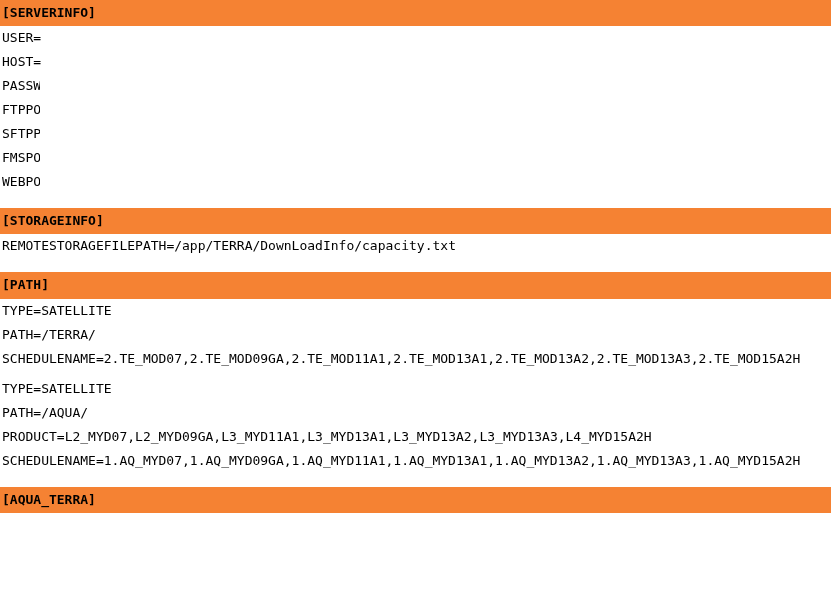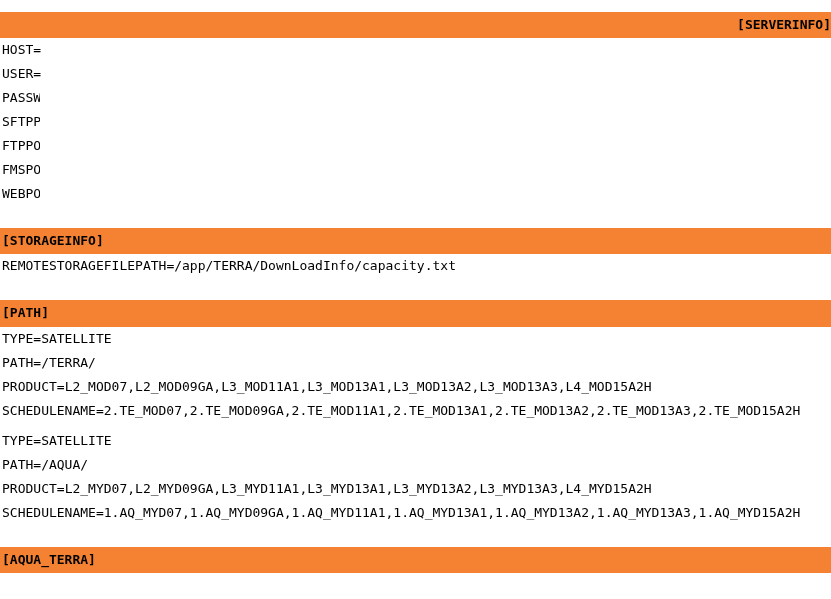--- a/index.html
+++ b/index.html
@@ -11,61 +11,60 @@
     line-height: 1.85;
     color: #000;
     background: #fff;
     width: 831px;
     overflow-x: hidden;
   }
   .section-header {
     background: #f58233;
     font-weight: bold;
     padding: 1px 0 1px 2px;
-    margin-top: 16px;
+    margin-top: 8px;
     white-space: nowrap;
   }
   .kv-line {
     padding: 0 0 0 2px;
     white-space: nowrap;
     overflow: hidden;
   }
   .kv-line .key { font-weight: normal; }
   .kv-line .eq  { }
   .kv-line .val { }
   .spacer { height: 6px; }
-  .section-block.first .section-header { margin-top: 12px; text-align: right; }
+  .section-block.first .section-header { margin-top: 0; }
   
   .clip38 { display:inline-block; max-width:38px; overflow:hidden; vertical-align:bottom; }
 </style>
 </head>
 <body>
 
 <div id="root">
     <div class="section-block first">
       <div class="section-header">[SERVERINFO]</div>
+      <div class="kv-line"><span class="key">USER</span><span class="eq">=</span><span class="val"></span></div>
       <div class="kv-line"><span class="key">HOST</span><span class="eq">=</span><span class="val"></span></div>
-      <div class="kv-line"><span class="key">USER</span><span class="eq">=</span><span class="val"></span></div>
       <div class="kv-line"><span class="key clip38">PASSW</span></div>
+      <div class="kv-line"><span class="key clip38">FTPPO</span></div>
       <div class="kv-line"><span class="key clip38">SFTPP</span></div>
-      <div class="kv-line"><span class="key clip38">FTPPO</span></div>
       <div class="kv-line"><span class="key clip38">FMSPO</span></div>
       <div class="kv-line"><span class="key clip38">WEBPO</span></div>
     </div>
     <div class="section-block">
       <div class="spacer"></div>
       <div class="section-header">[STORAGEINFO]</div>
       <div class="kv-line"><span class="key">REMOTESTORAGEFILEPATH</span><span class="eq">=</span><span class="val">/app/TERRA/DownLoadInfo/capacity.txt</span></div>
     </div>
     <div class="section-block">
       <div class="spacer"></div>
       <div class="section-header">[PATH]</div>
       <div class="kv-line"><span class="key">TYPE</span><span class="eq">=</span><span class="val">SATELLITE</span></div>
       <div class="kv-line"><span class="key">PATH</span><span class="eq">=</span><span class="val">/TERRA/</span></div>
-      <div class="kv-line"><span class="key">PRODUCT</span><span class="eq">=</span><span class="val">L2_MOD07,L2_MOD09GA,L3_MOD11A1,L3_MOD13A1,L3_MOD13A2,L3_MOD13A3,L4_MOD15A2H</span></div>
       <div class="kv-line"><span class="key">SCHEDULENAME</span><span class="eq">=</span><span class="val">2.TE_MOD07,2.TE_MOD09GA,2.TE_MOD11A1,2.TE_MOD13A1,2.TE_MOD13A2,2.TE_MOD13A3,2.TE_MOD15A2H</span></div>
     </div>
     <div class="section-block">
       <div class="spacer"></div>
       <div class="kv-line"><span class="key">TYPE</span><span class="eq">=</span><span class="val">SATELLITE</span></div>
       <div class="kv-line"><span class="key">PATH</span><span class="eq">=</span><span class="val">/AQUA/</span></div>
       <div class="kv-line"><span class="key">PRODUCT</span><span class="eq">=</span><span class="val">L2_MYD07,L2_MYD09GA,L3_MYD11A1,L3_MYD13A1,L3_MYD13A2,L3_MYD13A3,L4_MYD15A2H</span></div>
       <div class="kv-line"><span class="key">SCHEDULENAME</span><span class="eq">=</span><span class="val">1.AQ_MYD07,1.AQ_MYD09GA,1.AQ_MYD11A1,1.AQ_MYD13A1,1.AQ_MYD13A2,1.AQ_MYD13A3,1.AQ_MYD15A2H</span></div>
     </div>
     <div class="section-block">

